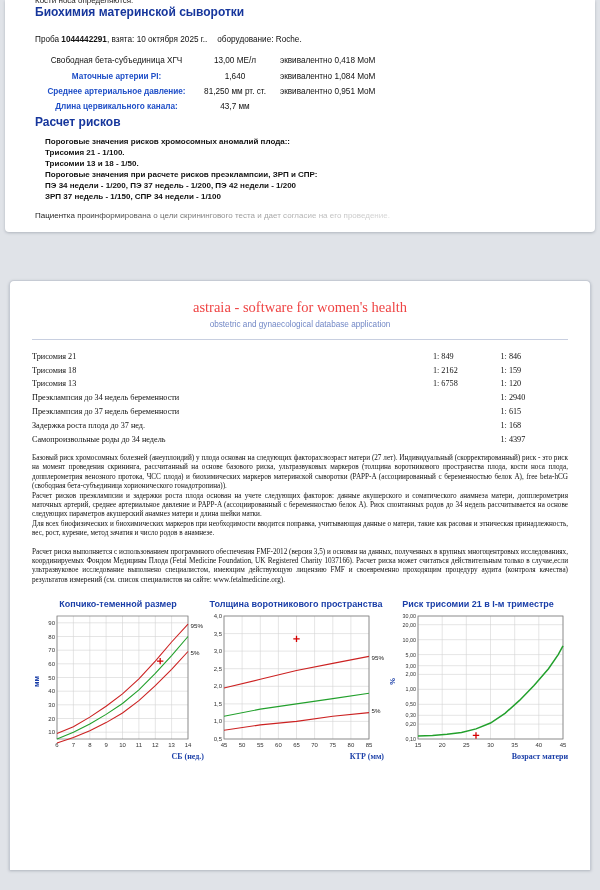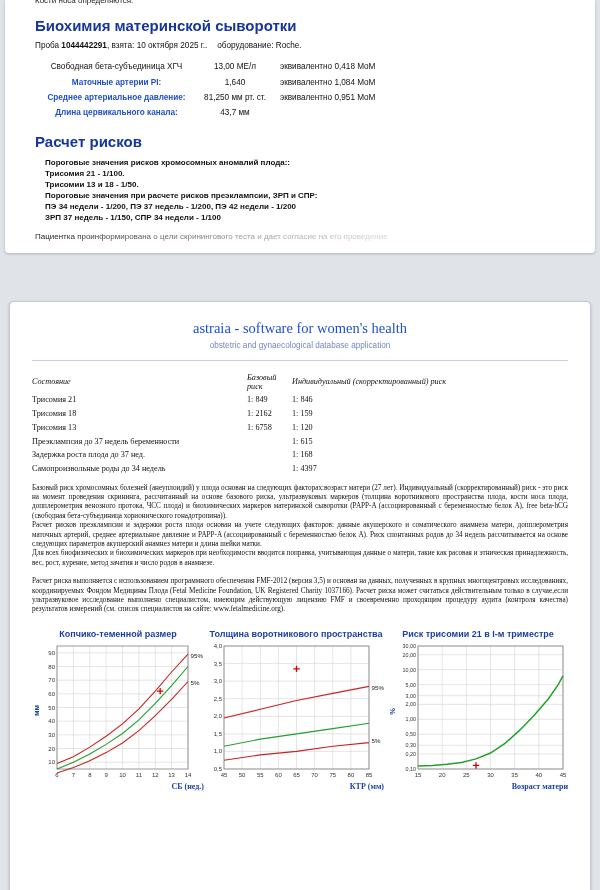--- a/index.html
+++ b/index.html
@@ -8,36 +8,36 @@
   .card { background:#fff; box-shadow:0 1px 3px rgba(50,60,80,.28); }
   .card-top { margin:0 5px; padding:0 30px 12px 30px; border-radius:0 0 4px 4px; }
   .page-gap { height:48px; }
   .card-report { margin:0 9px; padding:12px 22px 20px; min-height:590px;
                  border:1px solid #c6cbd4; border-bottom:none; border-radius:5px 5px 0 0;
                  font-family:"Liberation Serif", serif; }
 
   
   .clipped { height:5px; overflow:hidden; font-size:8px; color:#222; }
   .clipped span { display:block; transform:translateY(-4px); }
-  h2.bh { color:#16369c; font-size:15px; font-weight:bold; margin-top:12px;
+  h2.bh { color:#16369c; font-size:12px; font-weight:bold; 
           font-family:"Liberation Sans", sans-serif; }
-  .sample { font-size:8.2px; color:#111; margin-top:7px; }
+  .sample { font-size:8.2px; color:#111; margin-top:16px; }
   .sample .equip { margin-left:10px; }
   table.bio { margin:9px 0 0 8px; border-collapse:collapse; font-size:8.2px; color:#111; }
   table.bio td { padding:3.2px 0; vertical-align:top;text-align:center; }
   td.bc1 { width:147px; } td.bc2 { width:90px; }
   .bluelbl { color:#2050c8; font-weight:bold; }
   .thresholds { margin:7px 0 0 10px; font-size:8px; font-weight:bold; color:#111; line-height:11px; }
   .consent-wrap { position:relative; margin-top:9px; font-size:8px; color:#222; }
   .consent-fade { position:absolute; inset:0;
      background:linear-gradient(90deg, rgba(255,255,255,0) 2%, rgba(255,255,255,.55) 40%,
                 rgba(255,255,255,.85) 70%, rgba(255,255,255,.97) 100%); }
 
   
-  .app-title { text-align:center; color:#1d4ed8; font-size:14.5px; margin-top:6px; }
+  .app-title { text-align:center; color:#ef4444; font-size:14.5px; margin-top:6px; }
   .app-sub { text-align:center; color:#7288c6; font-size:8.2px; margin-top:4px;
              font-family:"Liberation Sans", sans-serif; }
   .rule { border-bottom:1px solid #c8cfe0; margin-top:10px; }
   .operator { font-size:8.4px; font-weight:bold; margin-top:12px; color:#111; }
   table.risk { border-collapse:collapse; font-size:8.2px; margin-top:10px; width:100%; color:#111; }
   table.risk th { font-style:italic; font-weight:normal; text-align:left; padding:2.2px 0; }
   table.risk td { padding:2.4px 0; }
   .rc1 { width:215px; } .rc2 { width:45px; }
   .paras { margin-top:8px; font-size:7.2px; line-height:9.4px; text-align:justify; color:#111; }
   .paras p.gap-before { margin-top:9px; }
@@ -114,39 +114,39 @@
   <div class="page-gap"></div>
 
   <section class="card card-report">
     <div class="app-title">astraia - software for women's health</div>
     <div class="app-sub">obstetric and gynaecological database application</div>
     <div class="rule"></div>
 
 
     <table class="risk">
       <tbody>
-          <tr>
-        <th class="rc1">Состояние</th>
-        <th class="rc2">Базовый риск</th>
-        <th>Индивидуальный (скорректированный) риск</th>
-      </tr>
       <tr>
         <td>Трисомия 21</td>
         <td>1: 849</td>
         <td>1: 846</td>
       </tr>
       <tr>
         <td>Трисомия 18</td>
         <td>1: 2162</td>
         <td>1: 159</td>
       </tr>
       <tr>
         <td>Трисомия 13</td>
         <td>1: 6758</td>
         <td>1: 120</td>
+      </tr>
+      <tr>
+        <td>Преэклампсия до 34 недель беременности</td>
+        <td></td>
+        <td>1: 2940</td>
       </tr>
       <tr>
         <td>Преэклампсия до 37 недель беременности</td>
         <td></td>
         <td>1: 615</td>
       </tr>
       <tr>
         <td>Задержка роста плода до 37 нед.</td>
         <td></td>
         <td>1: 168</td>

